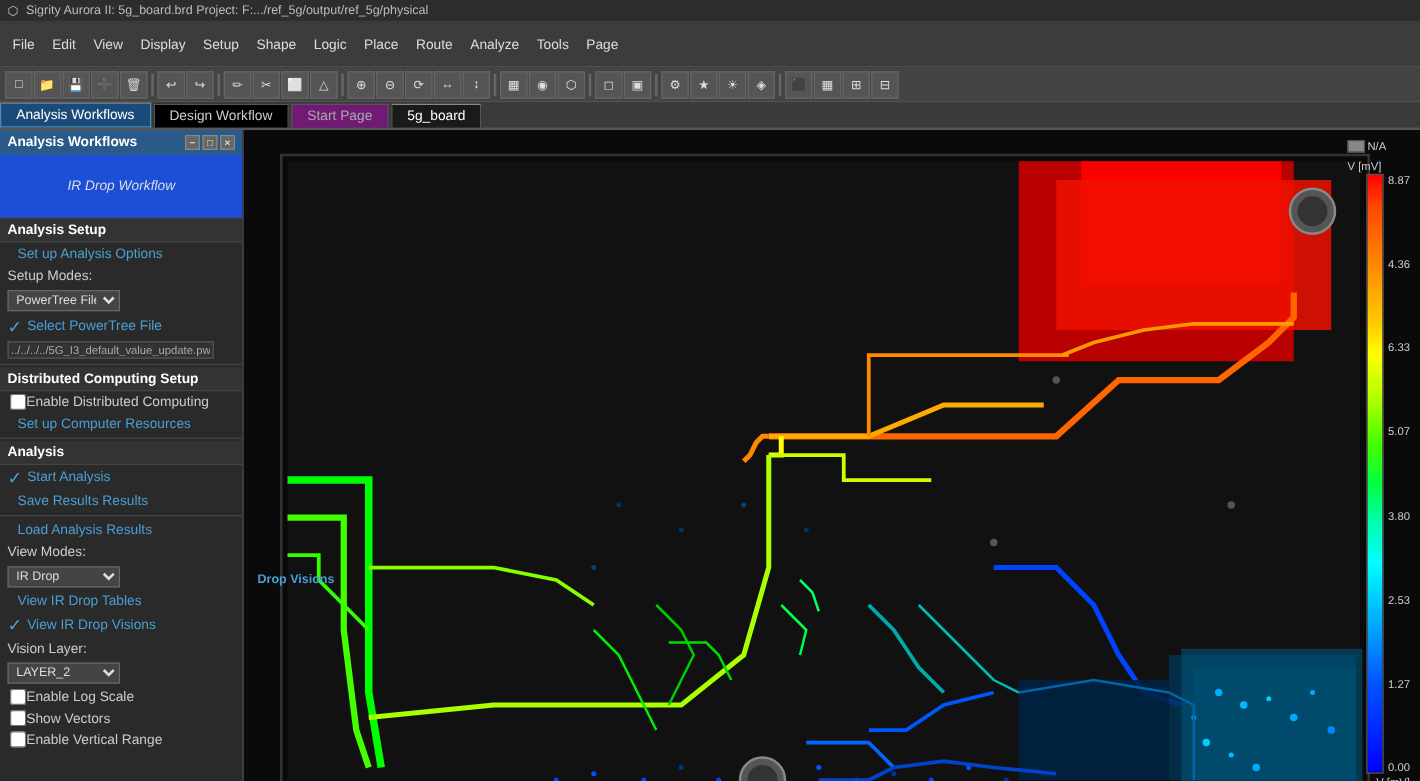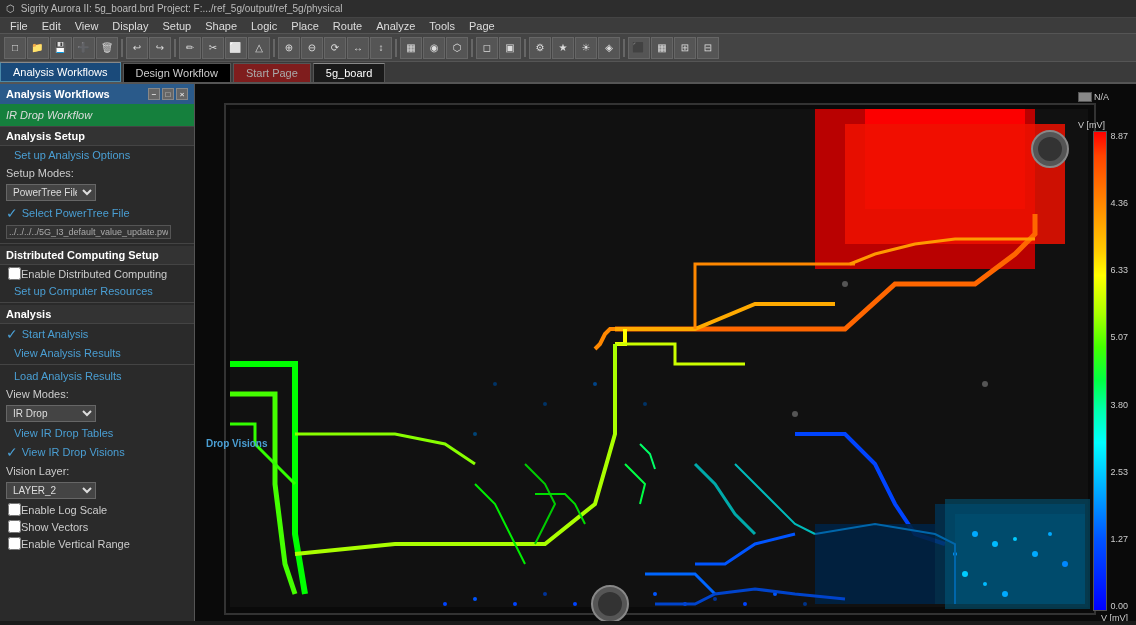--- a/index.html
+++ b/index.html
@@ -20,21 +20,21 @@
       display: flex;
       align-items: center;
       padding: 0 6px;
       font-size: 10px;
       color: #bbb;
       border-bottom: 1px solid #444;
     }
 
     
     #menu-bar {
-      height: 16px;
+      height: 36px;
       background: #3c3c3c;
       display: flex;
       align-items: center;
       padding: 0 4px;
       gap: 2px;
       border-bottom: 1px solid #555;
     }
     .menu-item {
       padding: 2px 6px;
       font-size: 11px;
@@ -76,21 +76,21 @@
       height: 22px;
       background: #3a3a3a;
       display: flex;
       align-items: flex-end;
       border-bottom: 2px solid #555;
     }
     .tab {
       padding: 3px 12px;
       font-size: 11px;
       cursor: pointer;
-      background: #7f1d1d;
+      background: #701a75;
       color: #aaa;
       border: 1px solid #555;
       border-bottom: none;
       margin-right: 2px;
     }
     .tab.active {
       background: #1a1a1a;
       color: #fff;
       border-top: 1px solid #888;
     }
@@ -125,26 +125,27 @@
       background: #2a5a8a;
       padding: 4px 6px;
       font-size: 11px;
       font-weight: bold;
       color: #fff;
       display: flex;
       align-items: center;
       justify-content: space-between;
     }
     #panel-title-row {
-      padding: 5px 6px;
+      padding: 19px 6px;
       font-size: 11px;
       color: #ddd;
-      background: #15803d;
+      background: #1d4ed8;
       font-style: italic;
       border-bottom: 1px solid #444;
+      text-align: center;
     }
     .section-header {
       padding: 3px 6px;
       font-size: 11px;
       color: #fff;
       font-weight: bold;
       background: #333;
       border-bottom: 1px solid #444;
     }
     .panel-link {
@@ -391,21 +392,21 @@
       <span>Enable Distributed Computing</span>
     </div>
     <a class="panel-link">Set up Computer Resources</a>
 
     <div class="divider"></div>
     <div class="section-header">Analysis</div>
     <div style="padding:2px 6px; display:flex; align-items:center; gap:4px;">
       <span style="color:#4a9fd4; font-size:14px;">✓</span>
       <a class="panel-link" style="padding:0;">Start Analysis</a>
     </div>
-    <a class="panel-link">View Analysis Results</a>
+    <a class="panel-link">Save Results Results</a>
 
     <div class="divider"></div>
     <a class="panel-link">Load Analysis Results</a>
     <div class="panel-label">View Modes:</div>
     <div class="panel-row">
       <select class="panel-select">
         <option>IR Drop</option>
       </select>
     </div>
     <a class="panel-link">View IR Drop Tables</a>
@@ -527,21 +528,21 @@
       <path d="M 430 380 L 440 390 L 450 400 L 445 420" stroke="#00ff44" stroke-width="2" fill="none"></path>
       <path d="M 445 360 L 455 370 L 460 385" stroke="#00ff66" stroke-width="2" fill="none"></path>
 
       <path d="M 655 180 L 680 170 L 720 160 L 760 155 L 800 155 L 840 155" stroke="#ff9900" stroke-width="3" fill="none"></path>
 
     </svg>
 
     <div style="position:absolute; bottom:172px; left:11px; font-size:10px; color:#4a9fd4; font-weight:bold;">Drop Visions</div>
 
     <div id="color-legend">
-      <div style="display:flex; align-items:center; margin-bottom:18px; align-self:flex-start;">
+      <div style="display:flex; align-items:center; margin-bottom:6px; align-self:flex-start;">
         <div class="na-box"></div>
         <span style="font-size:9px; color:#ccc;">N/A</span>
       </div>
       <div style="font-size:9px; color:#ccc; margin-bottom:1px; align-self:flex-start;">V [mV]</div>
       <div id="color-bar-container">
         <div id="color-bar"></div>
         <div id="color-scale-labels">
         <span>8.87</span>
             <span>4.36</span>
             <span>6.33</span>

